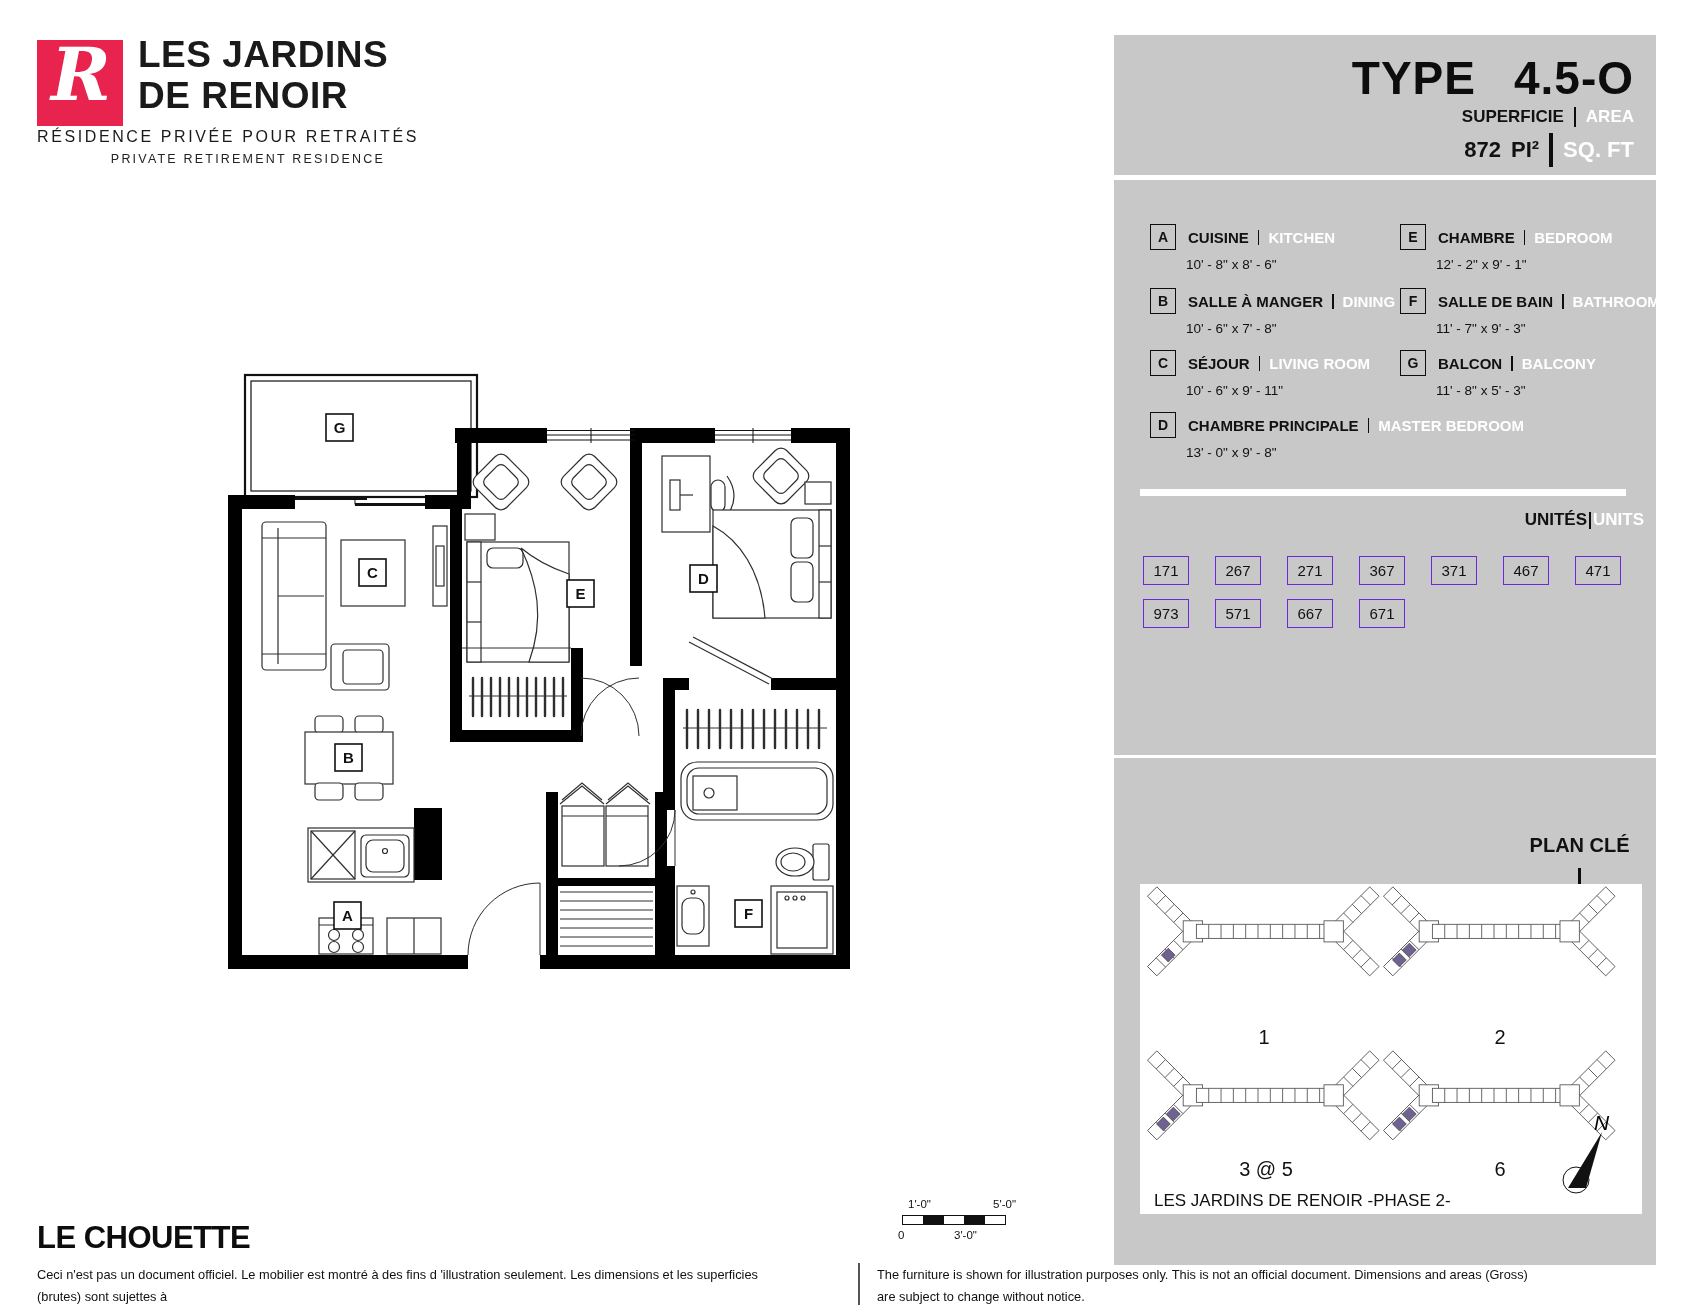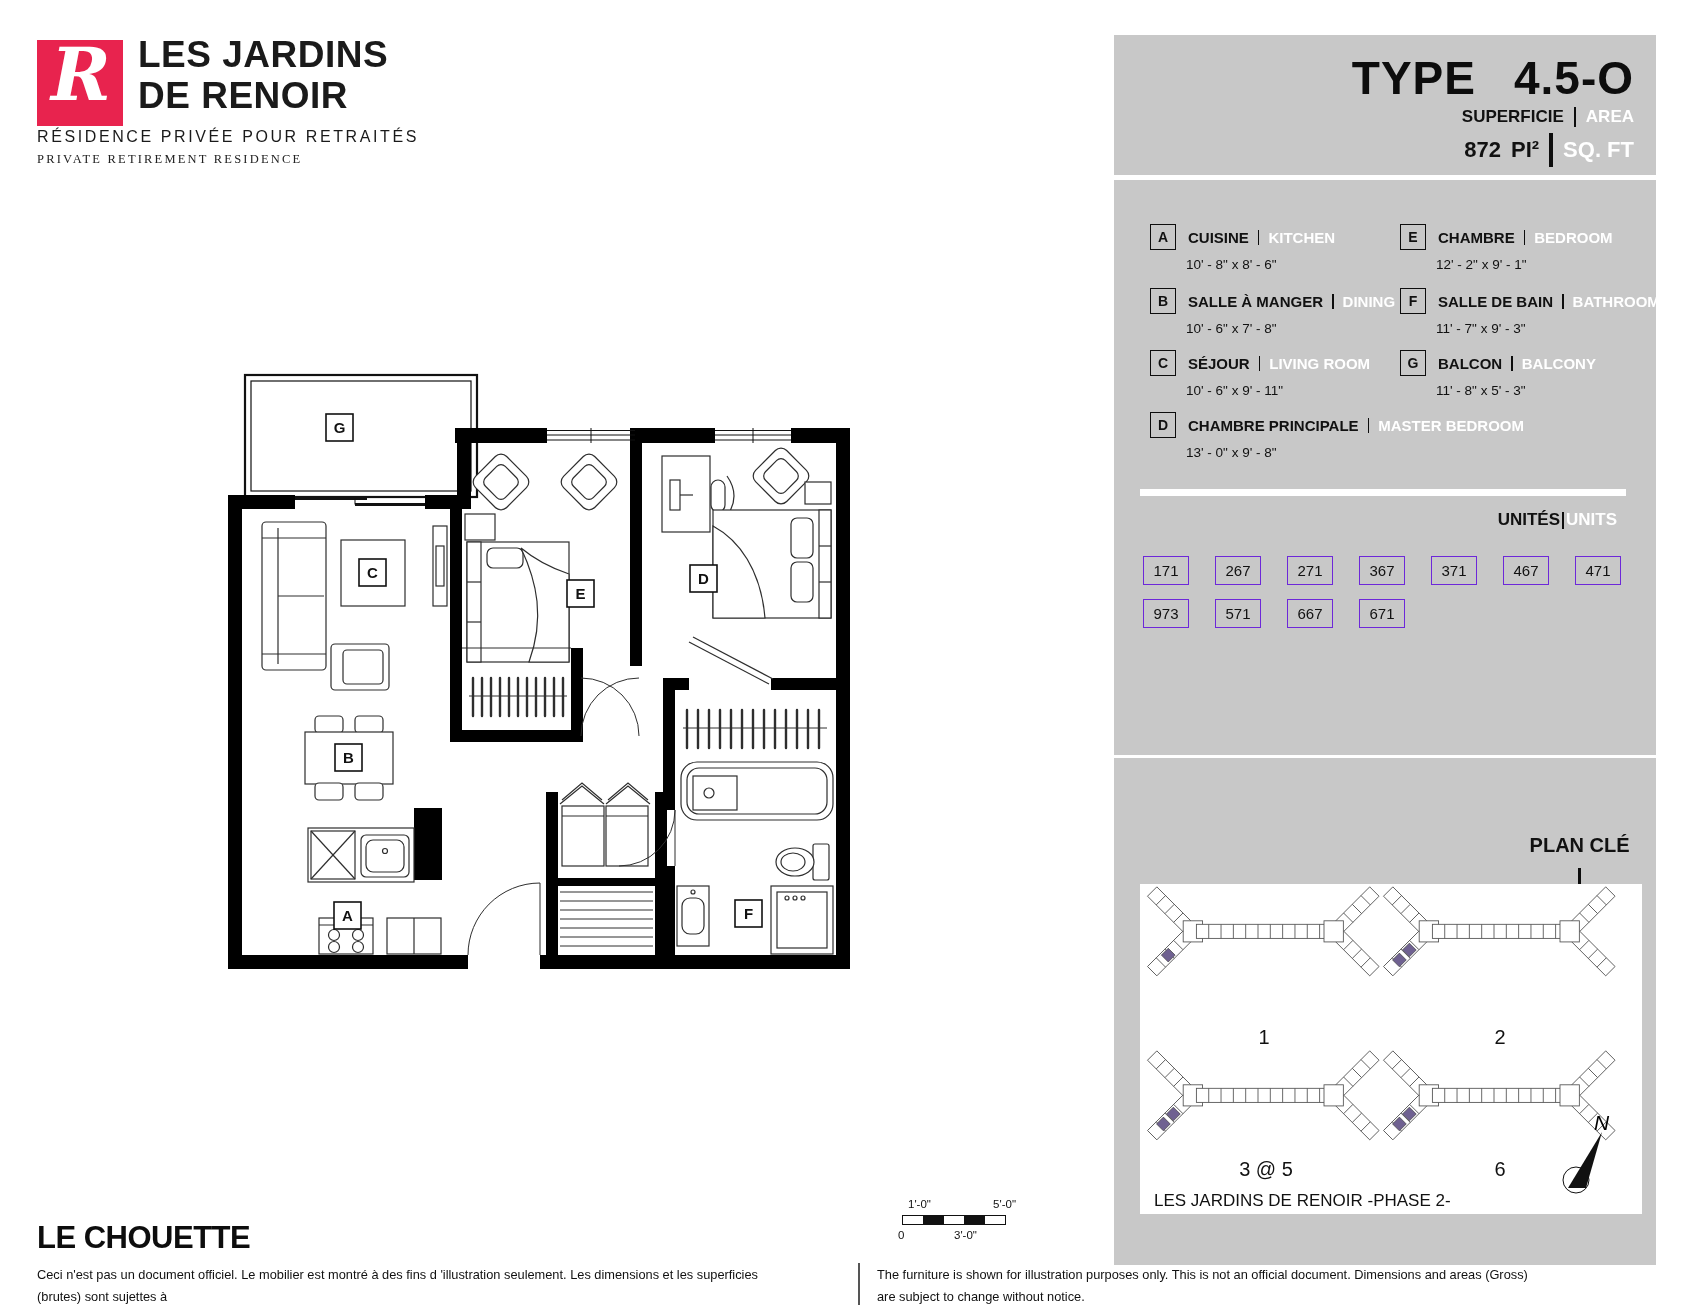--- a/index.html
+++ b/index.html
@@ -4,21 +4,21 @@
 <style>
   html,body{margin:0;padding:0;background:#ffffff;}
   body{width:1690px;height:1306px;position:relative;font-family:"Liberation Sans",sans-serif;color:#111;overflow:hidden;}
   .abs{position:absolute;}
 
   
   .logo-sq{position:absolute;left:37px;top:40px;width:86px;height:86px;background:#e8234e;}
   .logo-sq span{position:absolute;left:14px;top:-8px;color:#fff;font-family:"DejaVu Serif",serif;font-style:italic;font-weight:bold;font-size:72px;}
   .brand-name{position:absolute;left:138px;top:34px;font-size:37px;font-weight:bold;letter-spacing:.5px;line-height:41px;color:#1a1a1a;}
   .brand-tagline{position:absolute;left:37px;top:128px;width:348px;text-align:center;font-size:16px;letter-spacing:2.6px;font-weight:500;color:#1a1a1a;white-space:nowrap;}
-  .brand-tagline2{position:absolute;left:37px;top:152px;width:348px;text-align:left;font-size:12.5px;letter-spacing:2.2px;color:#222;white-space:nowrap;font-family:Liberation Serif, serif;}
+  .brand-tagline2{position:absolute;left:37px;top:152px;width:348px;text-align:right;font-size:12.5px;letter-spacing:2.2px;color:#222;white-space:nowrap;}
 
   
   .panel{position:absolute;left:1114px;width:542px;background:#c8c8c8;}
   .panel-header{top:35px;height:140px;}
   .panel-legend{top:180px;height:575px;}
   .panel-keyplan{top:758px;height:507px;}
 
   .type-row{position:absolute;right:22px;top:16px;display:flex;gap:38px;font-size:46px;font-weight:bold;letter-spacing:1px;color:#0d0d0d;}
   .sup-row{position:absolute;right:22px;top:72px;display:flex;align-items:center;gap:10px;font-size:17px;font-weight:bold;}
   .sup-row .en{color:#fff;}
@@ -32,21 +32,21 @@
   .vd-plancle{width:2.6px;height:22px;}
 
   
   .leg-item{position:absolute;}
   .leg-row{display:flex;align-items:center;gap:12px;}
   .leg-key{display:inline-flex;align-items:center;justify-content:center;width:24px;height:24px;border:1.6px solid #0d0d0d;font-size:14px;font-weight:bold;background:transparent;}
   .leg-name{display:flex;align-items:center;gap:9px;font-size:15px;font-weight:bold;white-space:nowrap;}
   .leg-name .en{color:#fff;}
   .leg-dims{margin:7px 0 0 36px;font-size:13.5px;color:#111;white-space:nowrap;}
   .white-rule{position:absolute;left:26px;top:309px;width:486px;height:7px;background:#fff;}
-  .units-head{position:absolute;right:39px;top:330px;display:flex;align-items:center;gap:2px;font-size:17px;font-weight:bold;}
+  .units-head{position:absolute;right:12px;top:330px;display:flex;align-items:center;gap:2px;font-size:17px;font-weight:bold;}
   .units-head .en{color:#fff;}
   .unit-row{position:absolute;left:29px;display:flex;gap:26px;}
   .unit-row.r1{top:376px;}
   .unit-row.r2{top:419px;}
   .unit-box{width:44px;height:27px;border:1px solid #6d28d9;display:flex;align-items:center;justify-content:center;font-size:15px;color:#111;}
 
   
   .kp-head{position:absolute;right:26px;top:76px;display:flex;align-items:center;gap:11px;font-size:20px;font-weight:bold;flex-direction:column;}
   .kp-head .en{color:#fff;margin-top:20px;}
   .kp-box{position:absolute;left:26px;top:126px;width:502px;height:330px;background:#fff;}

